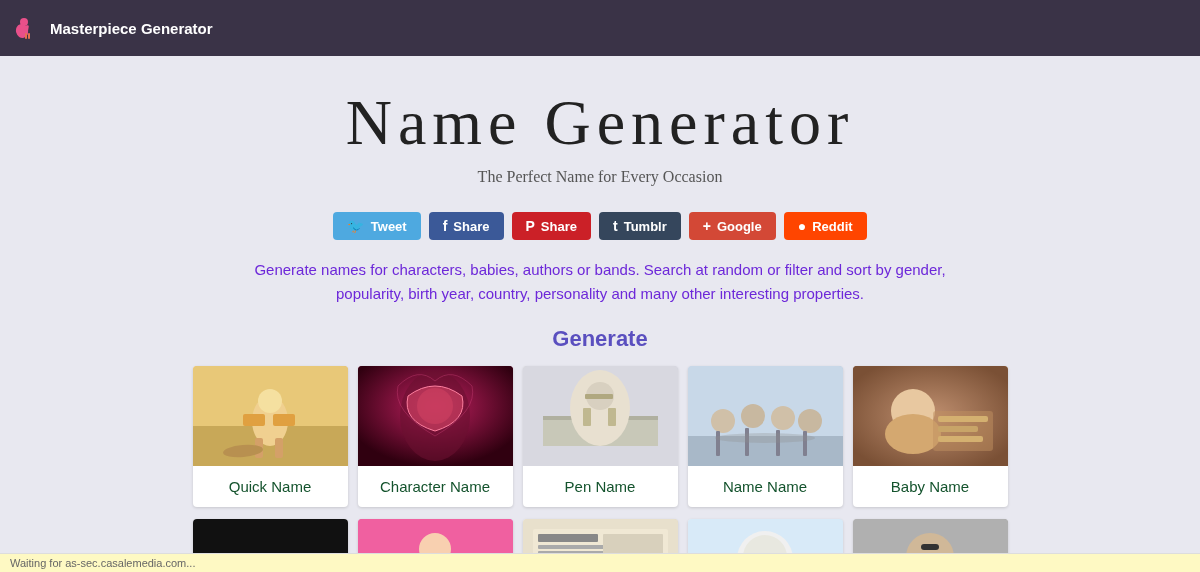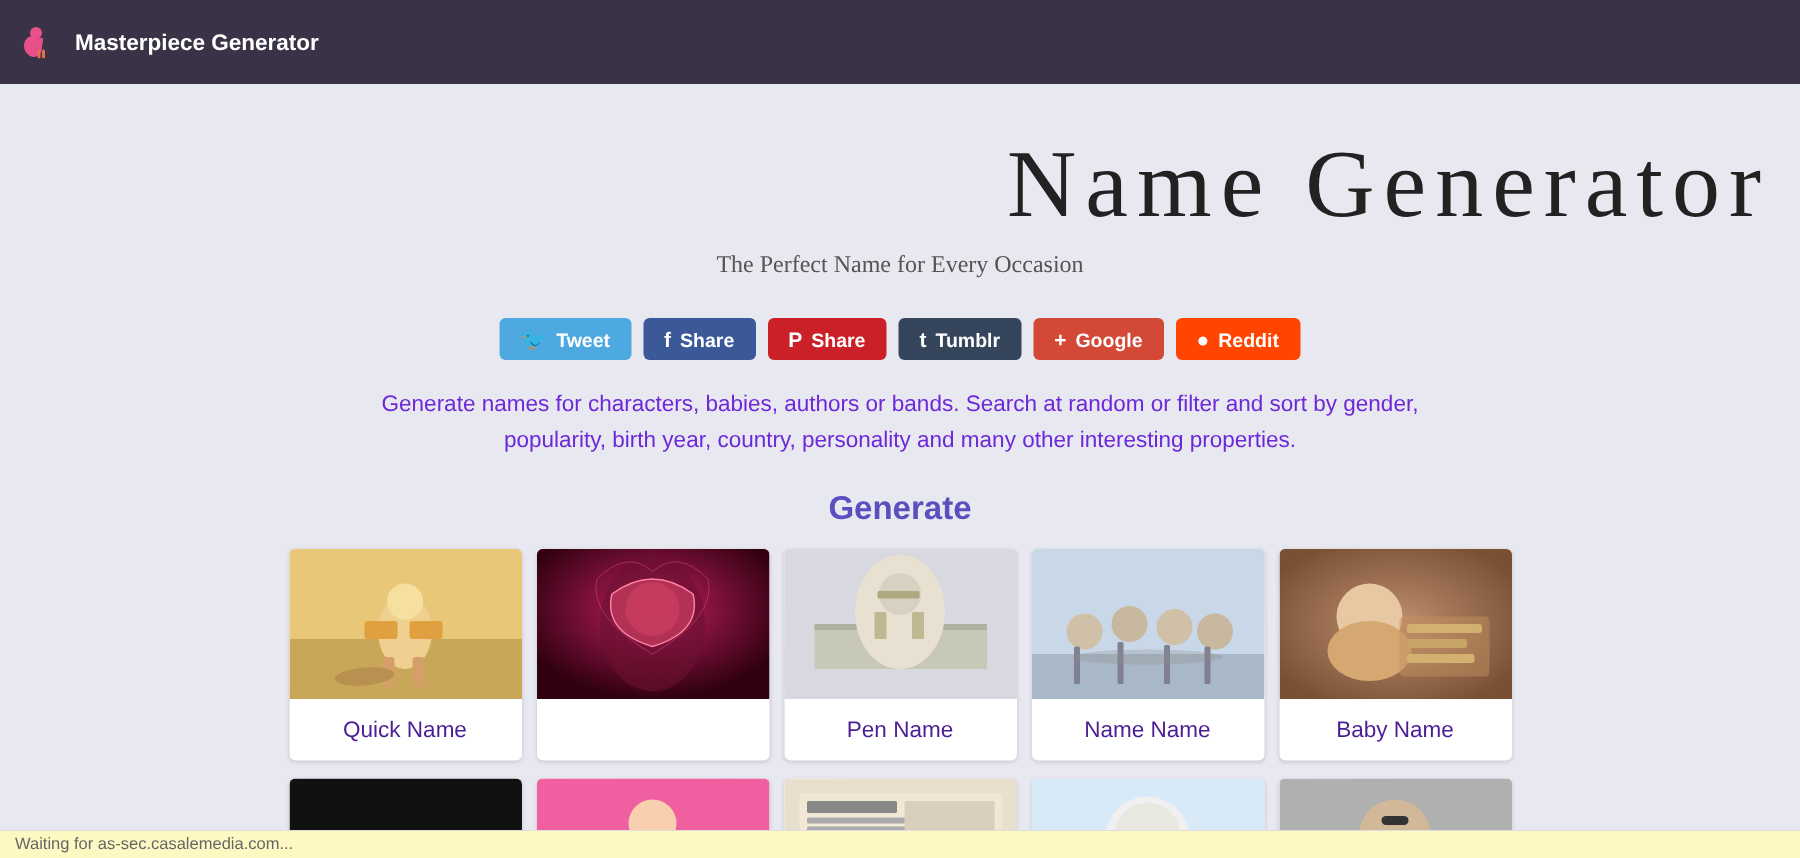--- a/index.html
+++ b/index.html
@@ -79,21 +79,20 @@
       text-align: center;
       padding: 30px 20px 10px;
     }
     .hero-title {
       font-size: 64px;
       font-weight: 400;
       letter-spacing: 6px;
       color: #222;
       font-family: Georgia, serif;
       margin-bottom: 8px;
-      text-align: right;
     }
     .hero-subtitle {
       font-size: 16px;
       color: #555;
       font-family: Liberation Serif, serif;
       margin-bottom: 16px;
     }
 
     
     .social-buttons {
@@ -177,21 +176,21 @@
       font-size: 11px;
       color: #888;
       overflow: hidden;
       position: relative;
     }
     .card-label {
       text-align: center;
       padding: 12px 8px;
       font-size: 15px;
       font-family: Arial, sans-serif;
-      color: #4c1d95;
+      color: #14532d;
       font-weight: normal;
     }
 
     
     .img-quick { background: linear-gradient(135deg, #f0c080 0%, #d4a060 50%, #e8d0a0 100%); }
     .img-character { background: linear-gradient(135deg, #8b1a4a 0%, #c0205a 30%, #6a0a30 60%, #3a0520 100%); }
     .img-pen { background: linear-gradient(135deg, #d0d0d0 0%, #b0b0b0 30%, #c8c8d8 60%, #e0e0e8 100%); }
     .img-band { background: linear-gradient(135deg, #c8d0e8 0%, #a8b8d0 50%, #d0d8e8 100%); }
     .img-baby { background: linear-gradient(135deg, #8b5a3a 0%, #c0906a 30%, #d0a878 60%, #b08060 100%); }
     .img-hello { background: #111; display: flex; align-items: center; justify-content: center; }
@@ -305,20 +304,21 @@
               <stop offset="100%" stop-color="#300010"></stop>
             </radialGradient>
           </defs>
           <rect width="155" height="100" fill="url(#cg1)"></rect>
           <ellipse cx="77" cy="50" rx="35" ry="45" fill="#6a1030" opacity="0.6"></ellipse>
           <circle cx="77" cy="40" r="18" fill="#d4406080" opacity="0.8"></circle>
           <path d="M50 30 Q77 10 104 30 Q110 55 77 65 Q44 55 50 30Z" fill="#e8507080" stroke="#ff80a0" stroke-width="1"></path>
           <path d="M40 20 Q60 0 77 15 Q94 0 114 20 Q120 45 77 70 Q34 45 40 20Z" fill="none" stroke="#ff60a0" stroke-width="0.5" opacity="0.5"></path>
         </svg>
       </div>
+      <div class="card-label">Character Name</div>
     </div>
 
     <div class="card">
       <div class="card-img-placeholder img-pen">
         <svg width="155" height="100" viewBox="0 0 155 100">
           <rect width="155" height="100" fill="#d8d8e0"></rect>
           <rect x="20" y="50" width="115" height="30" fill="#c8c8b8"></rect>
           <rect x="20" y="50" width="115" height="4" fill="#b0b0a0"></rect>
           <ellipse cx="77" cy="42" rx="30" ry="38" fill="#e8e0d0"></ellipse>
           <circle cx="77" cy="30" r="14" fill="#d8d0c0"></circle>

